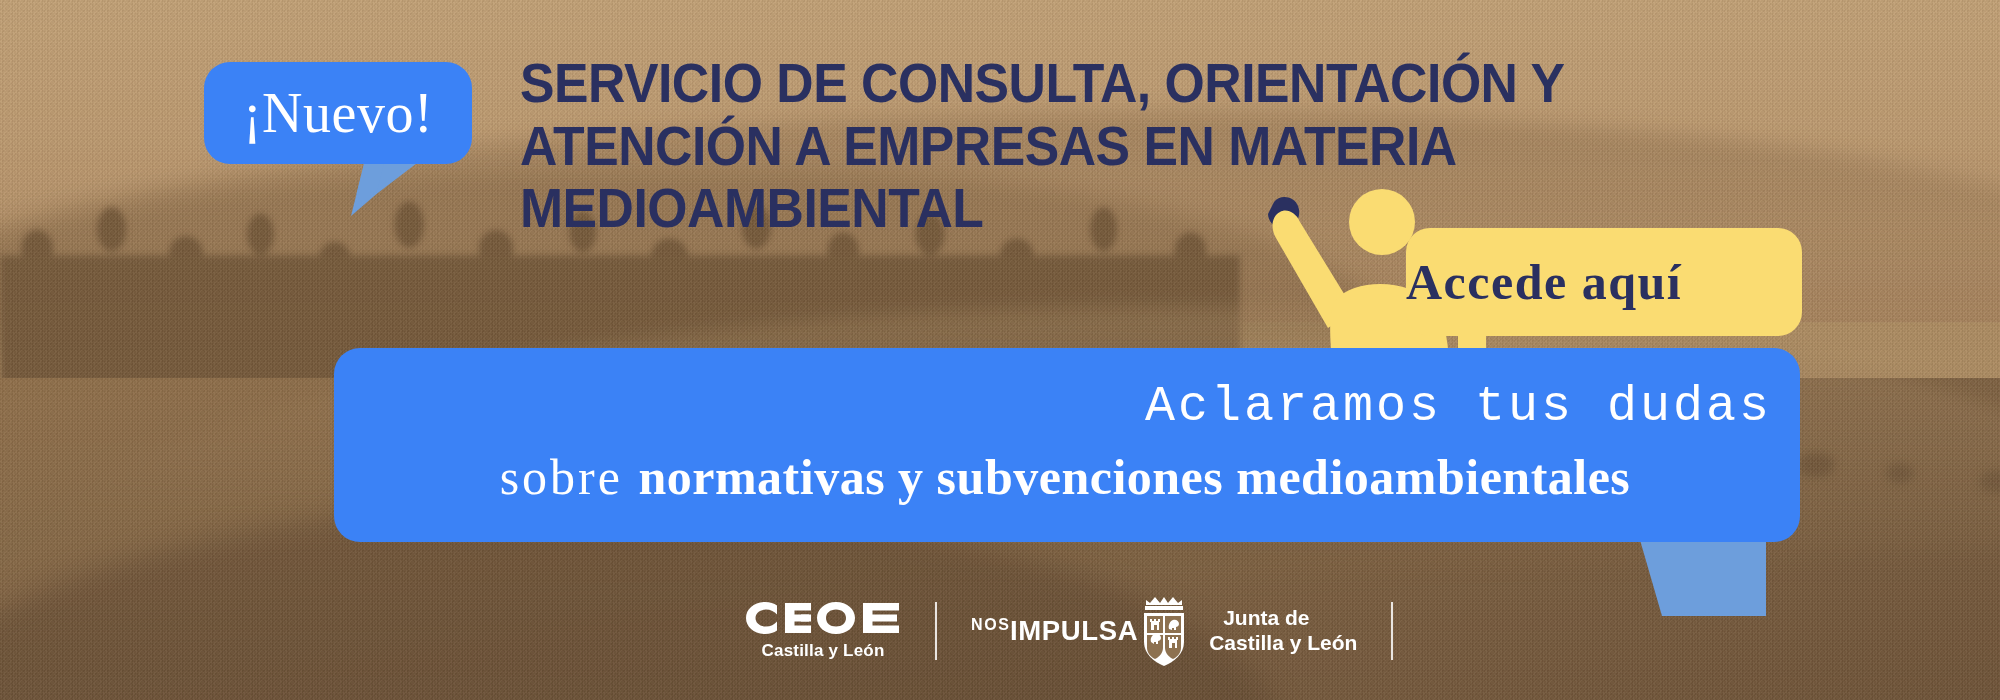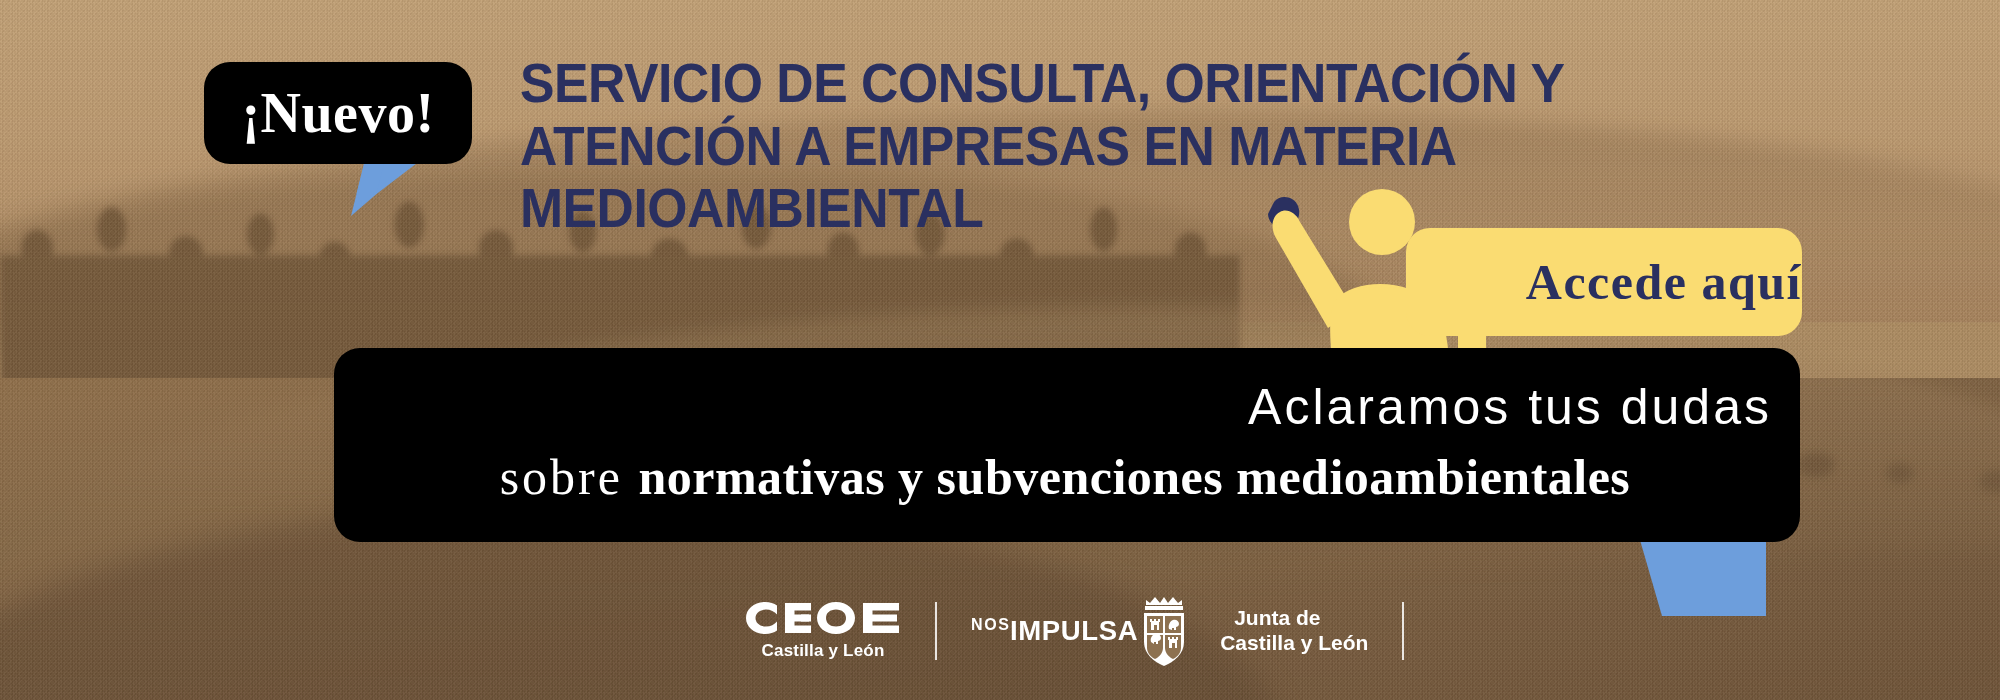--- a/index.html
+++ b/index.html
@@ -106,21 +106,21 @@
   }
   .bg-grain2 {
     position: absolute; inset: 0;
     opacity: 0.22;
     background-image:
       repeating-conic-gradient(rgba(70,50,30,0.22) 0% 25%, rgba(255,235,200,0.16) 0% 50%);
     background-size: 5px 5px;
   }
 
   
-  .bubble-blue { background: #000000; font-weight: bold; }
+  .bubble-blue { background: #3b82f6; }
   .bubble-yellow { background: #fadc72; }
 
   
   #nuevo-bubble {
     position: absolute;
     left: 204px; top: 62px;
     width: 268px; height: 102px;
     border-radius: 26px;
     display: flex; align-items: center; justify-content: center;
   }
@@ -167,21 +167,21 @@
     left: 1236px; top: 182px;
     width: 250px; height: 180px;
   }
 
   
   #accede-button {
     position: absolute;
     left: 1406px; top: 228px;
     width: 396px; height: 108px;
     border-radius: 24px;
-    display: flex; align-items: center; justify-content: flex-end;
+    display: flex; align-items: center; justify-content: flex-start;
   }
   #accede-button .label {
     font-family: "Liberation Serif", serif;
     font-weight: bold;
     font-size: 50px;
     color: #2a3060;
     letter-spacing: 1.5px;
   }
 
   
@@ -199,21 +199,21 @@
     border-left: 22px solid transparent;
     border-right: 104px solid #6d9edc;
     border-top: 76px solid #6d9edc;
     border-bottom: 0 solid transparent;
   }
   #message-line1 {
     position: absolute;
     left: 334px; top: 382px;
     width: 1438px;
     text-align: right;
-    font-family: Liberation Sans, sans-serif;
+    font-family: Liberation Mono, monospace;
     font-size: 50px;
     color: #ffffff;
     letter-spacing: 3px;
     line-height: 1;
   }
   #message-line2 {
     position: absolute;
     left: 350px; top: 452px;
     width: 1430px;
     text-align: center;
@@ -262,21 +262,21 @@
   #nos-bottom {
     color: #ffffff;
     font-family: "Liberation Sans", sans-serif;
     font-weight: bold;
     font-size: 27px;
     letter-spacing: 0.6px;
     line-height: 1.05;
     transform: scaleX(1.02);
     transform-origin: left center;
   }
-  #junta-logo { display: flex; align-items: center; gap: 28px; }
+  #junta-logo { display: flex; align-items: center; gap: 17px; }
   #junta-text {
     color: #ffffff;
     font-family: "Liberation Sans", sans-serif;
     font-weight: bold;
     font-size: 21px;
     line-height: 1.18;
   }
   #junta-text .l1 { display: block; padding-left: 14px; }
   #junta-text .l2 { display: block; }
 </style>

